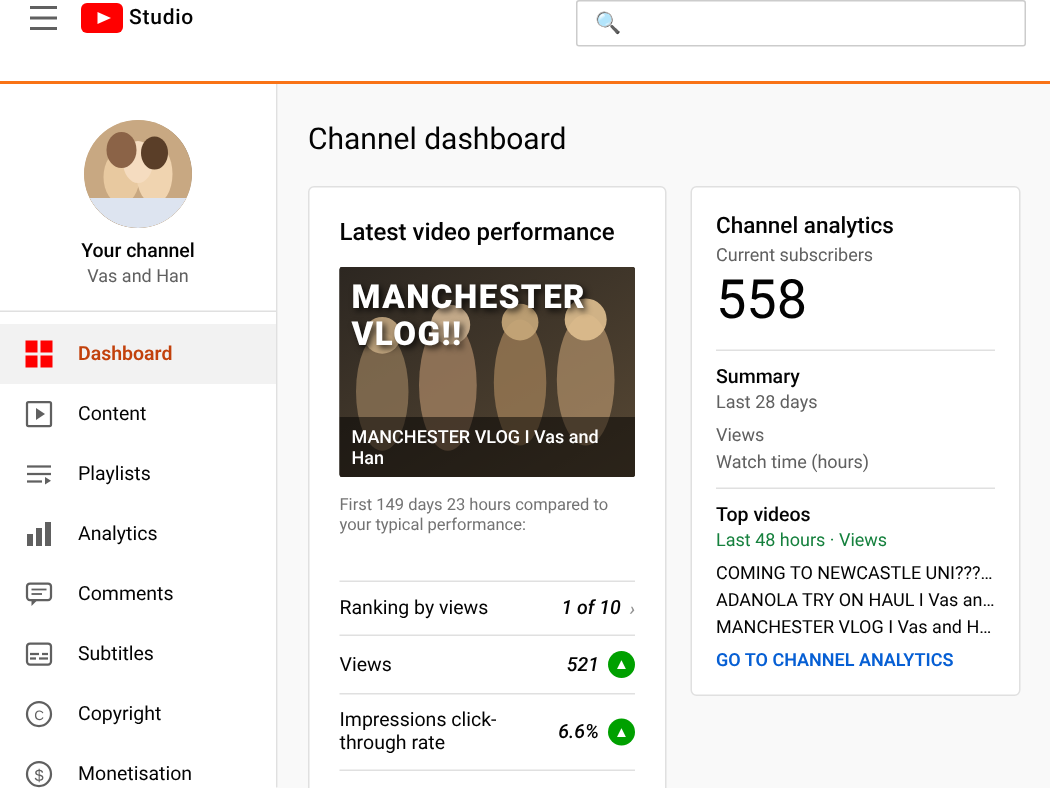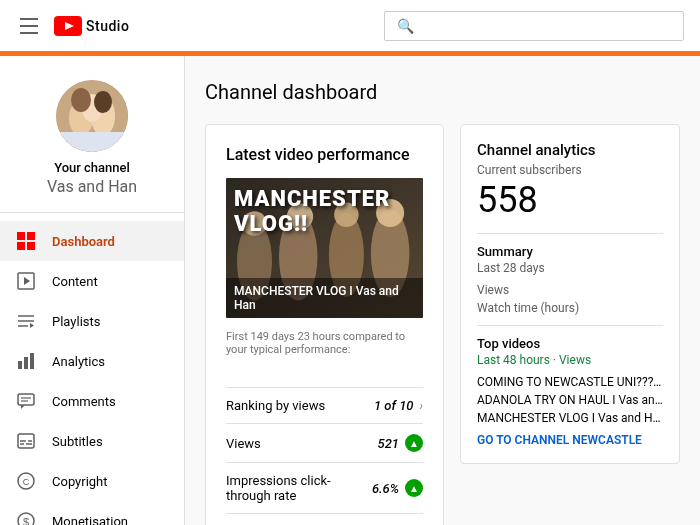--- a/index.html
+++ b/index.html
@@ -1,24 +1,24 @@
 <!DOCTYPE html>
 <html><head>
   <meta charset="utf-8">
   <style>
     * { box-sizing: border-box; margin: 0; padding: 0; }
     body { font-family: 'Roboto', Arial, sans-serif; background: #fff; color: #030303; font-size: 14px; overflow: hidden; }
 
     
     .header {
       display: flex;
-      align-items: center;
+      align-items: flex-start;
       padding: 0 16px;
       height: 56px;
-      border-bottom: 5px solid #f97316;
+      border-bottom: 2px solid #f97316;
       position: fixed;
       top: 0; left: 0; right: 0;
       background: #fff;
       z-index: 100;
     }
     .header-left { display: flex; align-items: center; gap: 12px; }
     .hamburger { display: flex; flex-direction: column; gap: 5px; cursor: pointer; padding: 4px; }
     .hamburger span { display: block; width: 18px; height: 2px; background: #606060; }
     .logo-yt { display: flex; align-items: center; gap: 4px; }
     .yt-icon { width: 28px; height: 20px; }
@@ -68,21 +68,21 @@
     .avatar-img {
       width: 100%;
       height: 100%;
       background: linear-gradient(135deg, #e8d5c4 0%, #c4a882 30%, #8b7355 60%, #d4c4b0 100%);
       display: flex;
       align-items: center;
       justify-content: center;
       font-size: 28px;
     }
     .channel-name { font-size: 13px; font-weight: 500; text-align: center; margin-bottom: 2px; }
-    .channel-sub { font-size: 16px; color: #606060; text-align: center; }
+    .channel-sub { font-size: 12px; color: #606060; text-align: center; }
 
     .nav-item {
       display: flex;
       align-items: center;
       gap: 16px;
       padding: 10px 16px;
       cursor: pointer;
       border-radius: 0;
       font-size: 13px;
       color: #030303;
@@ -440,20 +440,20 @@
           <div class="summary-metric">Watch time (hours)</div>
 
           <hr class="divider">
 
           <div class="top-videos-title">Top videos</div>
           <div class="top-videos-period">Last 48 hours · Views</div>
           <div class="top-video-item">COMING TO NEWCASTLE UNI??? I TOF…</div>
           <div class="top-video-item">ADANOLA TRY ON HAUL I Vas and Han…</div>
           <div class="top-video-item">MANCHESTER VLOG I Vas and Han…</div>
 
-          <span class="channel-analytics-link">GO TO CHANNEL NEWCASTLE</span>
+          <span class="channel-analytics-link">GO TO CHANNEL ANALYTICS</span>
         </div>
       </div>
 
     </div>
   </main>
 
 </div>
 
 </body></html>

